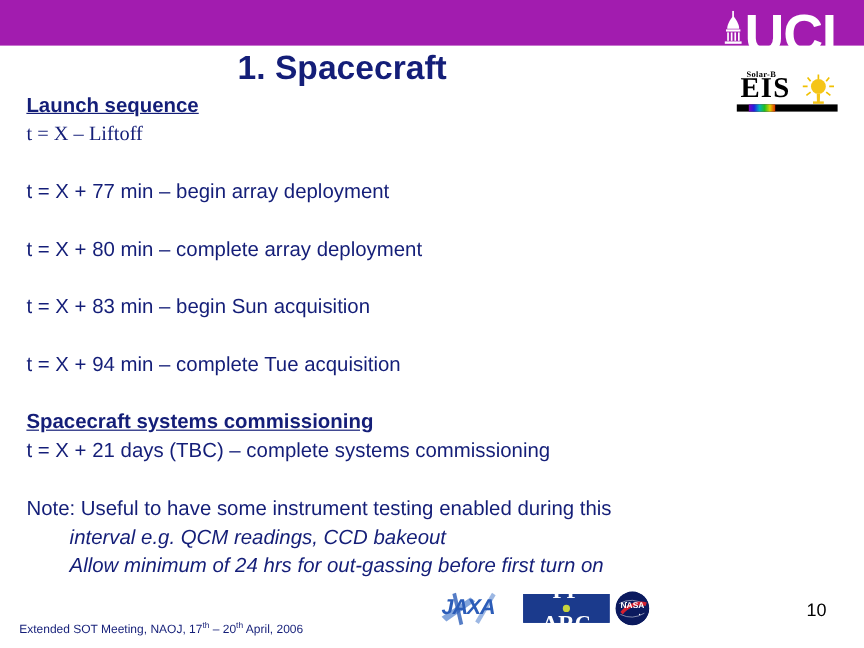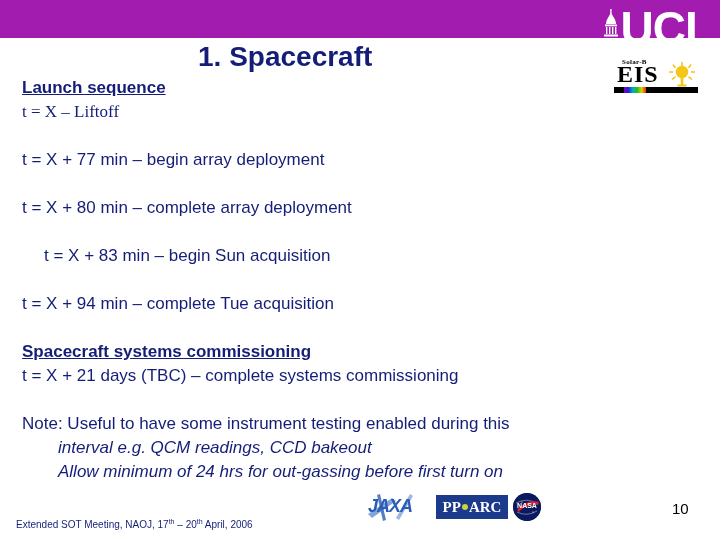--- a/index.html
+++ b/index.html
@@ -181,25 +181,26 @@
     background: #1b3a8c;
     border: 1px solid #1b3a8c;
     display: flex;
     align-items: center;
     justify-content: center;
     margin-right: 5px;
   }
   #pparc-wordmark {
     font-family: "Liberation Serif", serif;
     font-weight: bold;
-    font-size: 15px;
+    font-size: 19px;
     color: #ffffff;
     letter-spacing: 0px;
     display: flex;
     align-items: center;
+    flex-direction: column;
   }
   #pparc-dot {
     width: 6px;
     height: 6px;
     background: #c8d43c;
     border-radius: 50%;
     display: inline-block;
     margin: 0 1px;
   }
   #nasa-logo {
@@ -280,21 +281,21 @@
   </svg>
   <div id="eis-spectrum-bar">
     <div id="eis-spectrum-colors"></div>
   </div>
 </div>
 
 <div class="body-line hdr" style="top:78px;">Launch sequence</div>
 <div class="body-line" style="top:102px;font-family:Liberation Serif, serif;">t = X – Liftoff</div>
 <div class="body-line" style="top:150px;">t = X +  77 min – begin array deployment</div>
 <div class="body-line" style="top:198px;">t = X +  80 min – complete array deployment</div>
-<div class="body-line" style="top:246px;margin-left:22px;">t = X + 83 min – begin Sun acquisition</div>
+<div class="body-line" style="top:246px;">t = X + 83 min – begin Sun acquisition</div>
 <div class="body-line" style="top:294px;">t = X + 94 min – complete Tue acquisition</div>
 
 <div class="body-line hdr" style="top:342px;">Spacecraft systems commissioning</div>
 <div class="body-line" style="top:366px;text-align:center;">t = X + 21 days (TBC) – complete systems commissioning</div>
 
 <div class="body-line" style="top:414px;">Note: Useful to have some instrument testing enabled during this</div>
 <div class="body-line indent1" style="top:438px;">interval e.g. QCM readings, CCD bakeout</div>
 <div class="body-line indent1" style="top:462px;">Allow minimum of 24 hrs for out-gassing before first turn on</div>
 
 <div id="agency-logos">

